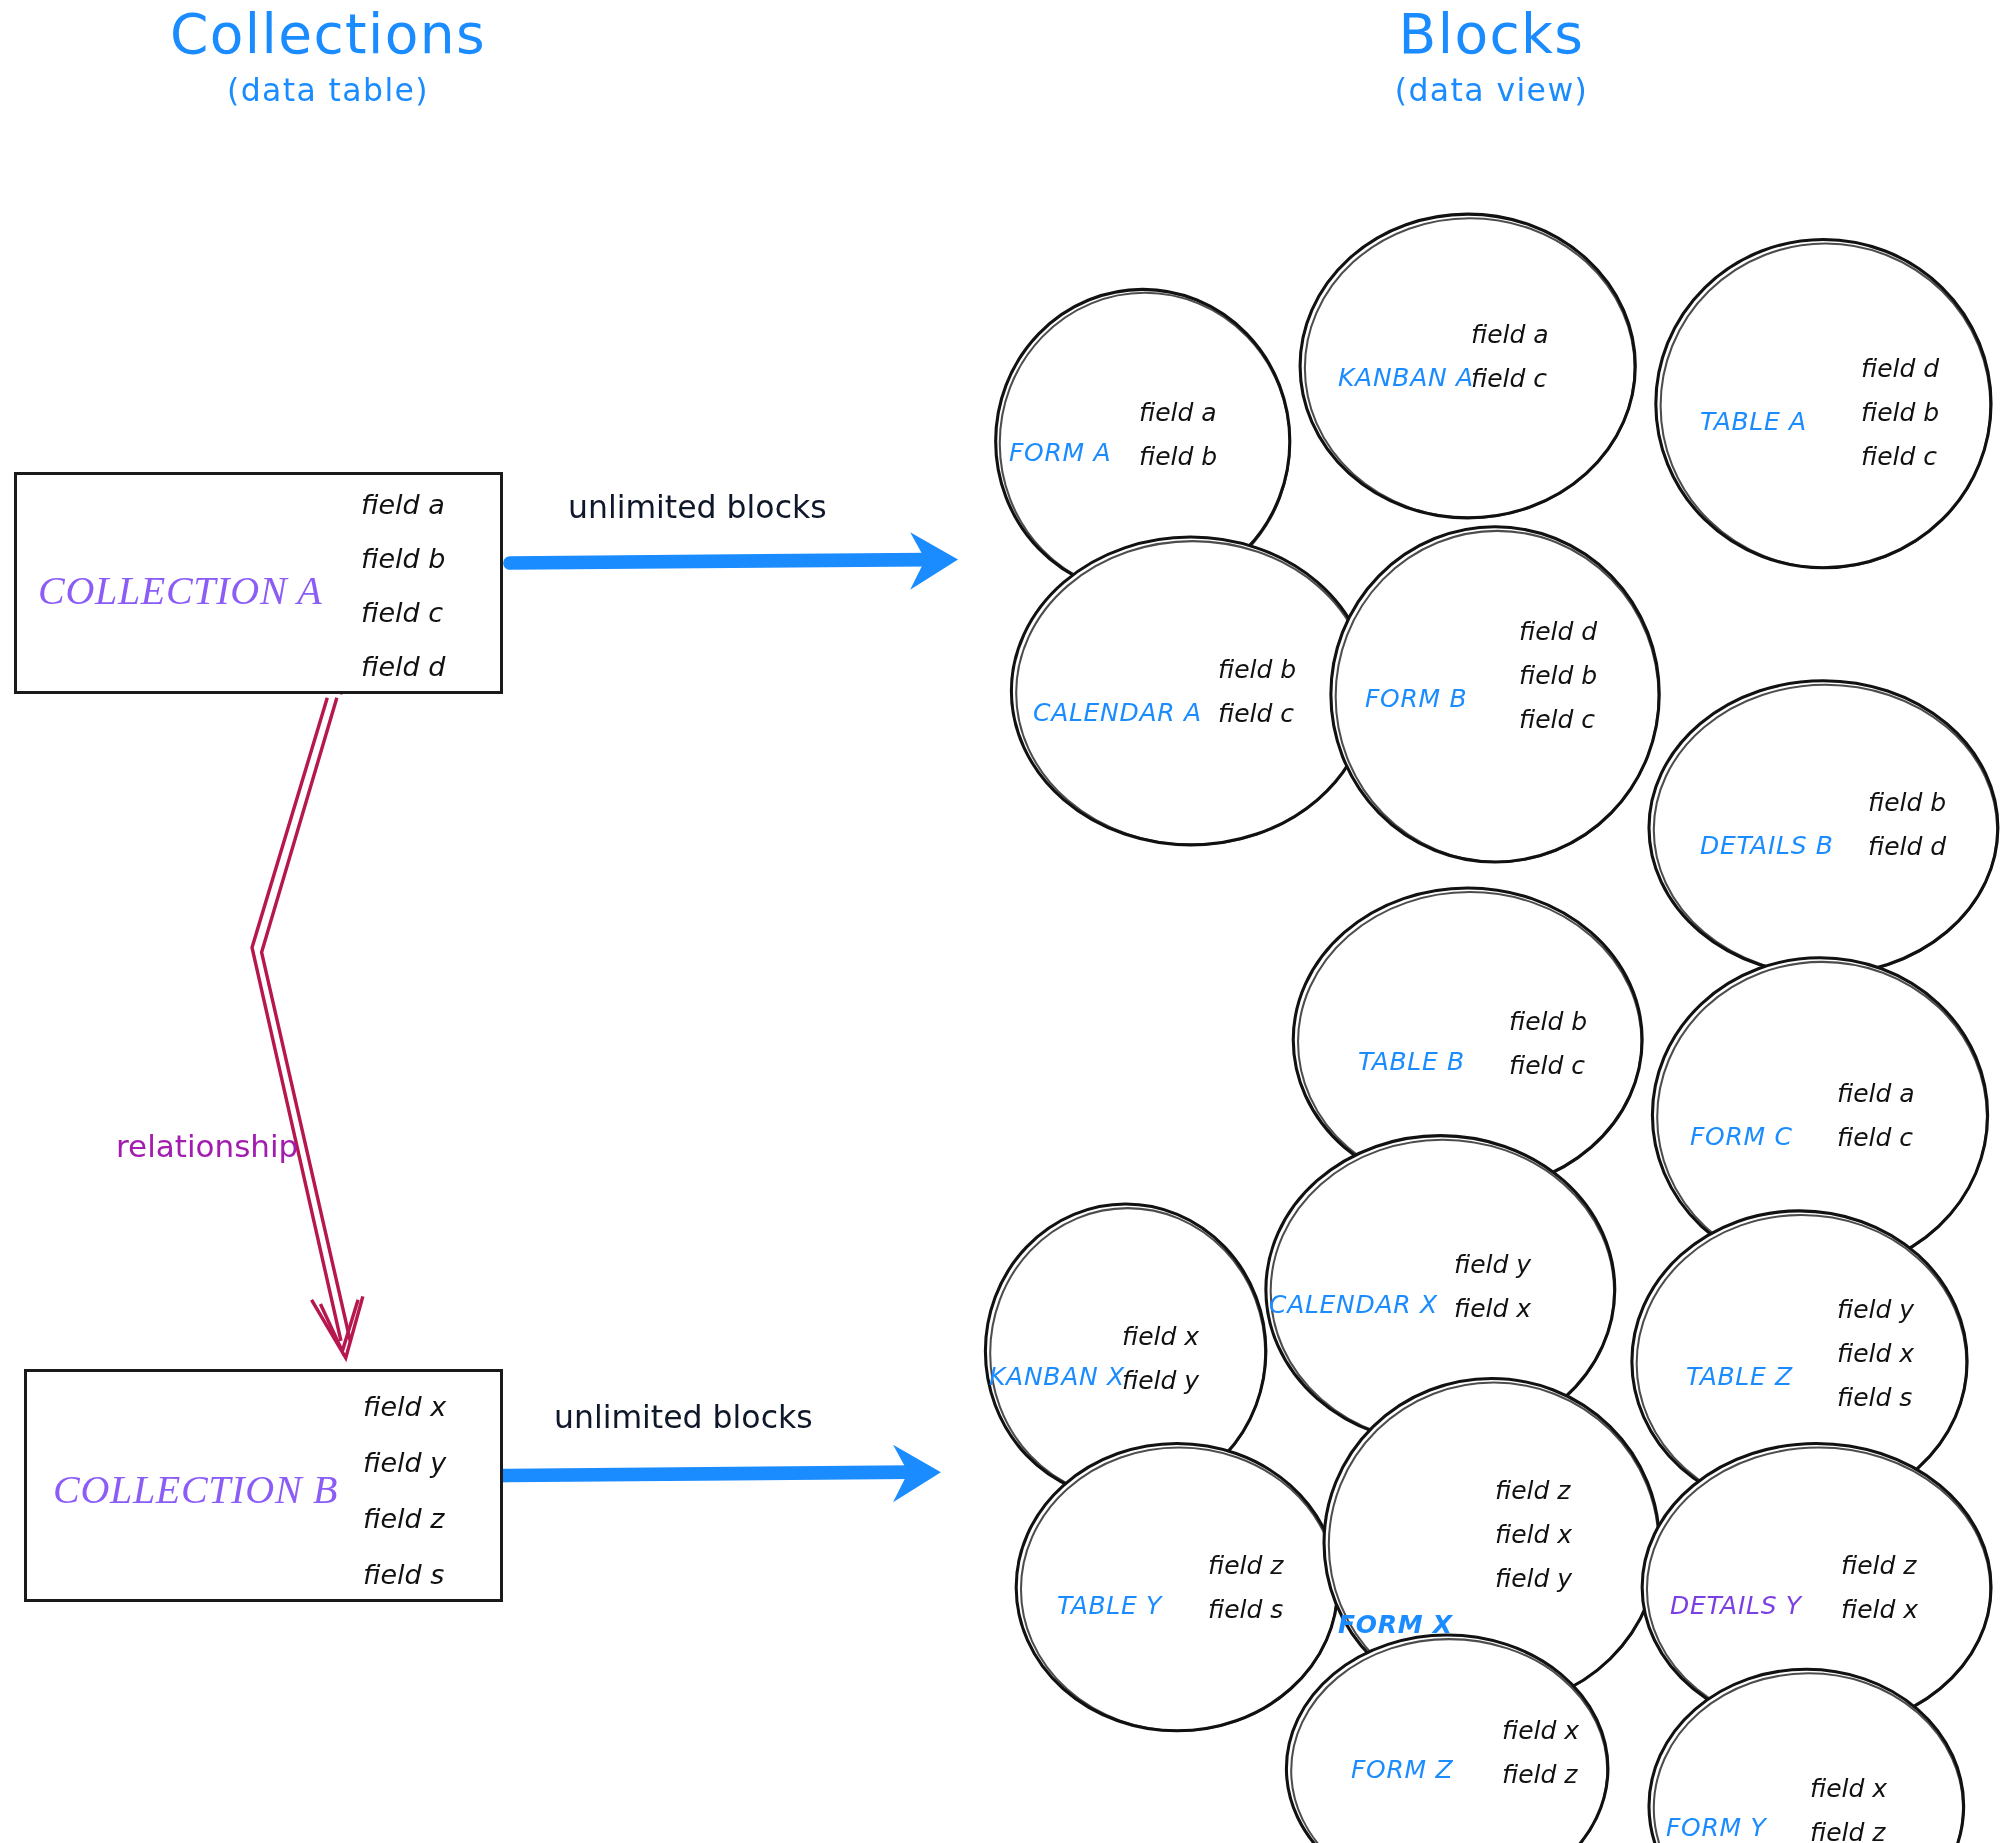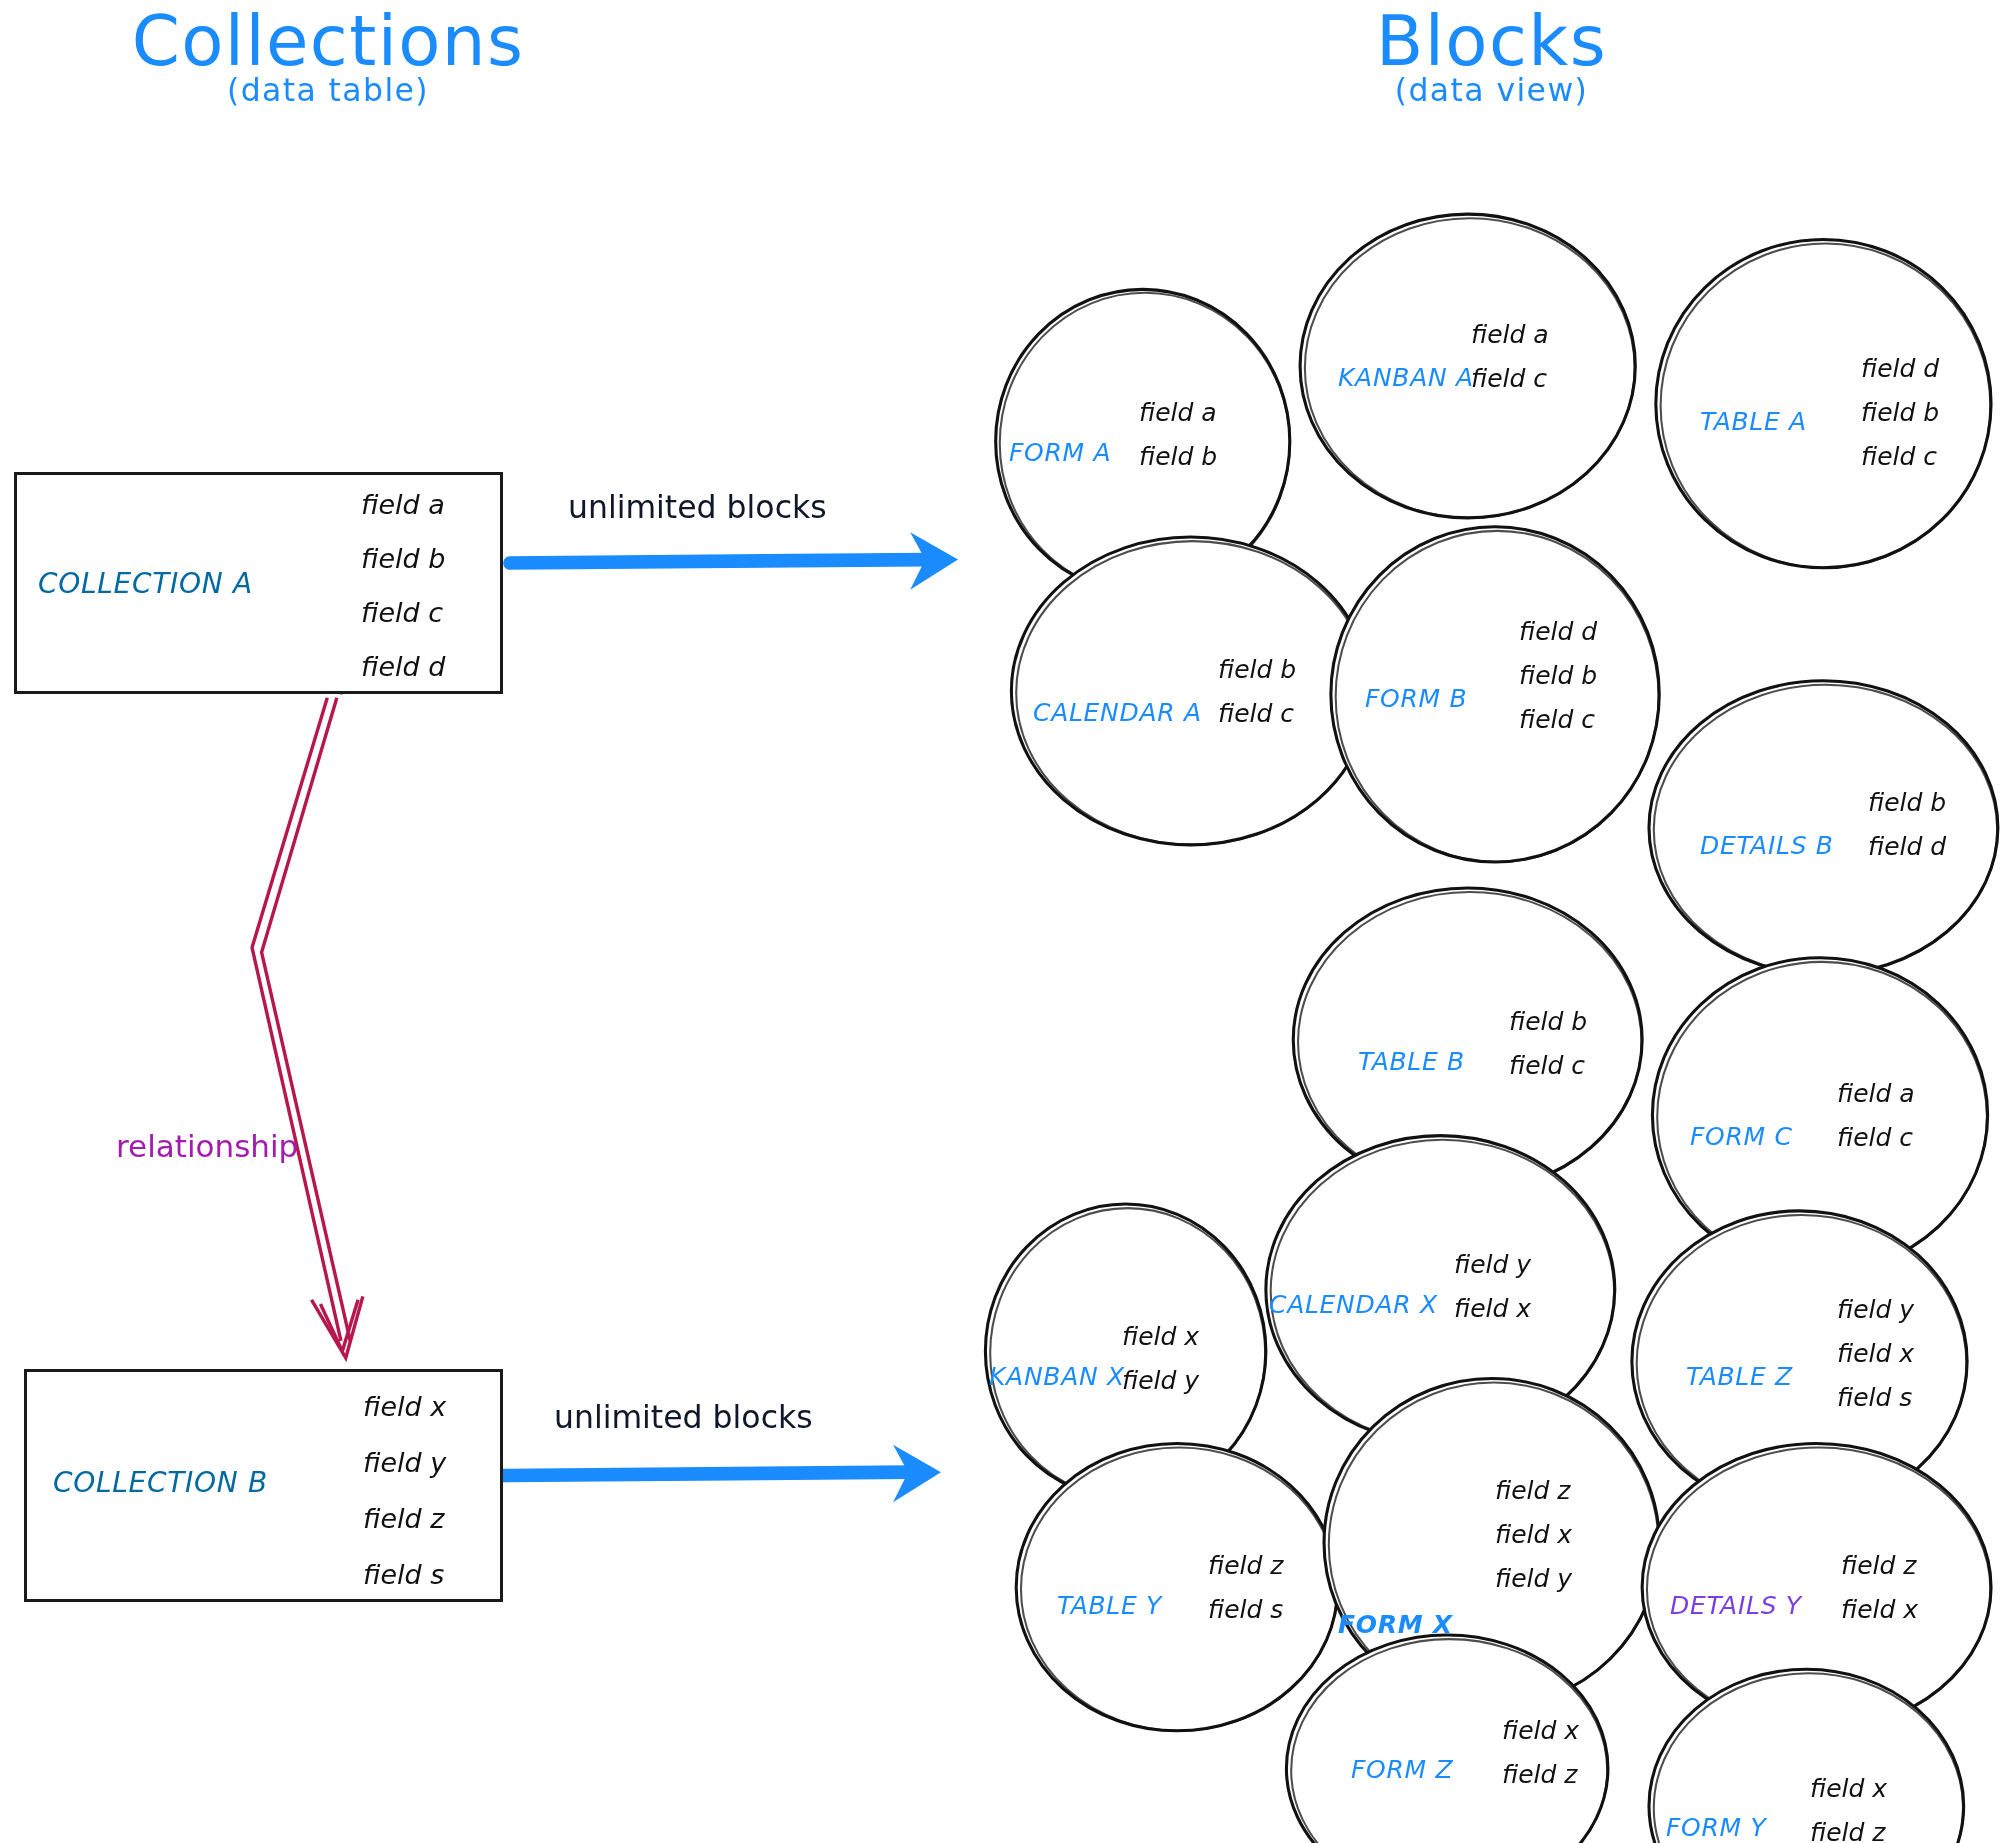--- a/index.html
+++ b/index.html
@@ -9,36 +9,36 @@
   }
   .canvas{position:absolute;inset:0;}
   svg.layer{position:absolute;left:0;top:0;width:2005px;height:1843px;pointer-events:none;}
 
   
   .title{
     position:absolute;color:#1a8cff;font-weight:400;
     font-family:"DejaVu Sans", sans-serif;
     letter-spacing:1.4px;white-space:nowrap;text-align:center;
   }
-  .title-main{font-size:69px;line-height:1;}
+  .title-main{font-size:55px;line-height:1;}
   .title-sub{font-size:31.5px;line-height:1;}
 
   #collections-title{left:116px;top:6.8px;width:424px;}
   #collections-subtitle{left:116px;top:75px;width:424px;}
   #blocks-title{left:1218px;top:6.8px;width:547px;}
   #blocks-subtitle{left:1218px;top:75px;width:547px;}
 
   
   .collection-box{
     position:absolute;background:#fff;border:3.4px solid #1a1a1a;
     box-sizing:border-box;
   }
   .collection-name{
-    position:absolute;color:#0369a1;font-size:28px;white-space:nowrap;
-    font-style:italic;letter-spacing:0.7px;
+    position:absolute;color:#8b5cf6;font-size:40px;white-space:nowrap;
+    font-style:italic;letter-spacing:0.7px;font-family:Liberation Serif, serif;
   }
   .field-list{
     position:absolute;display:flex;flex-direction:column;
     align-items:flex-start;
   }
   .field-item{
     color:#111;font-size:27px;line-height:1;white-space:nowrap;
     font-style:italic;
   }
 

